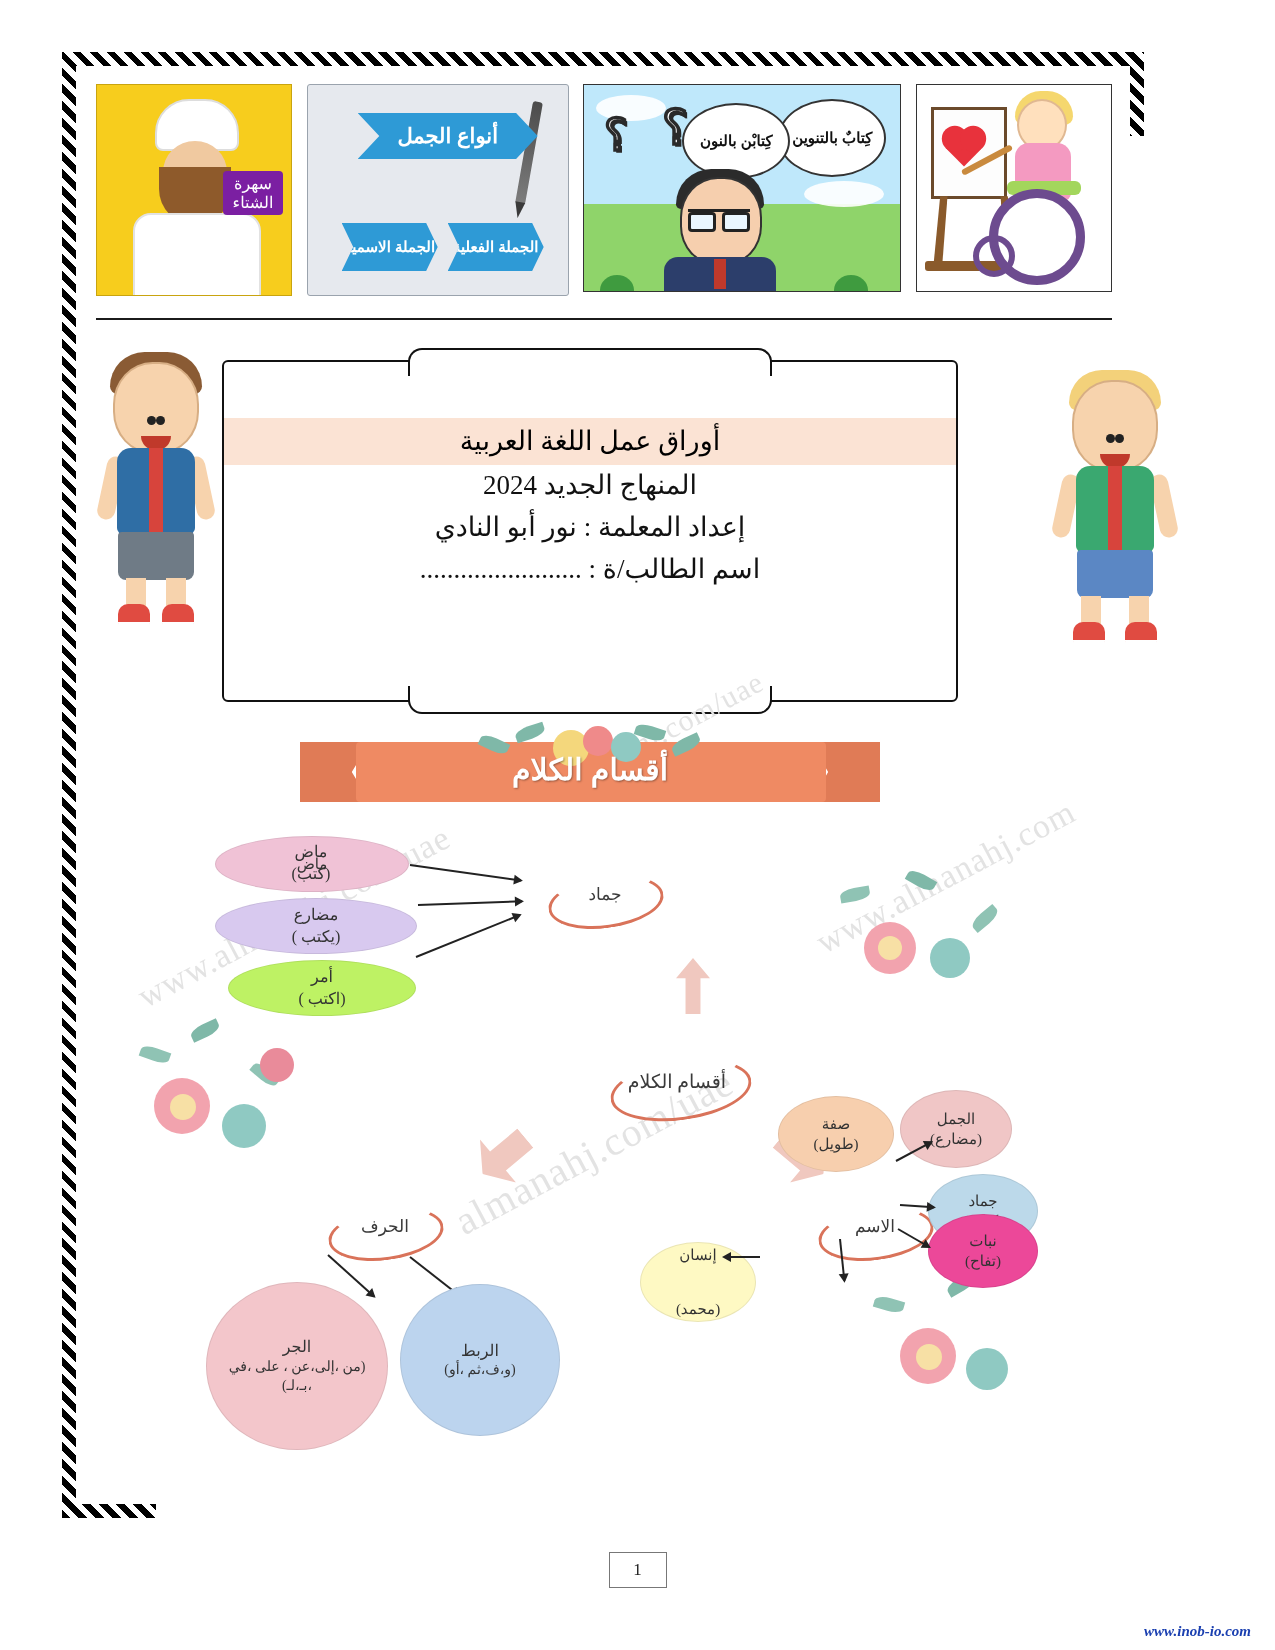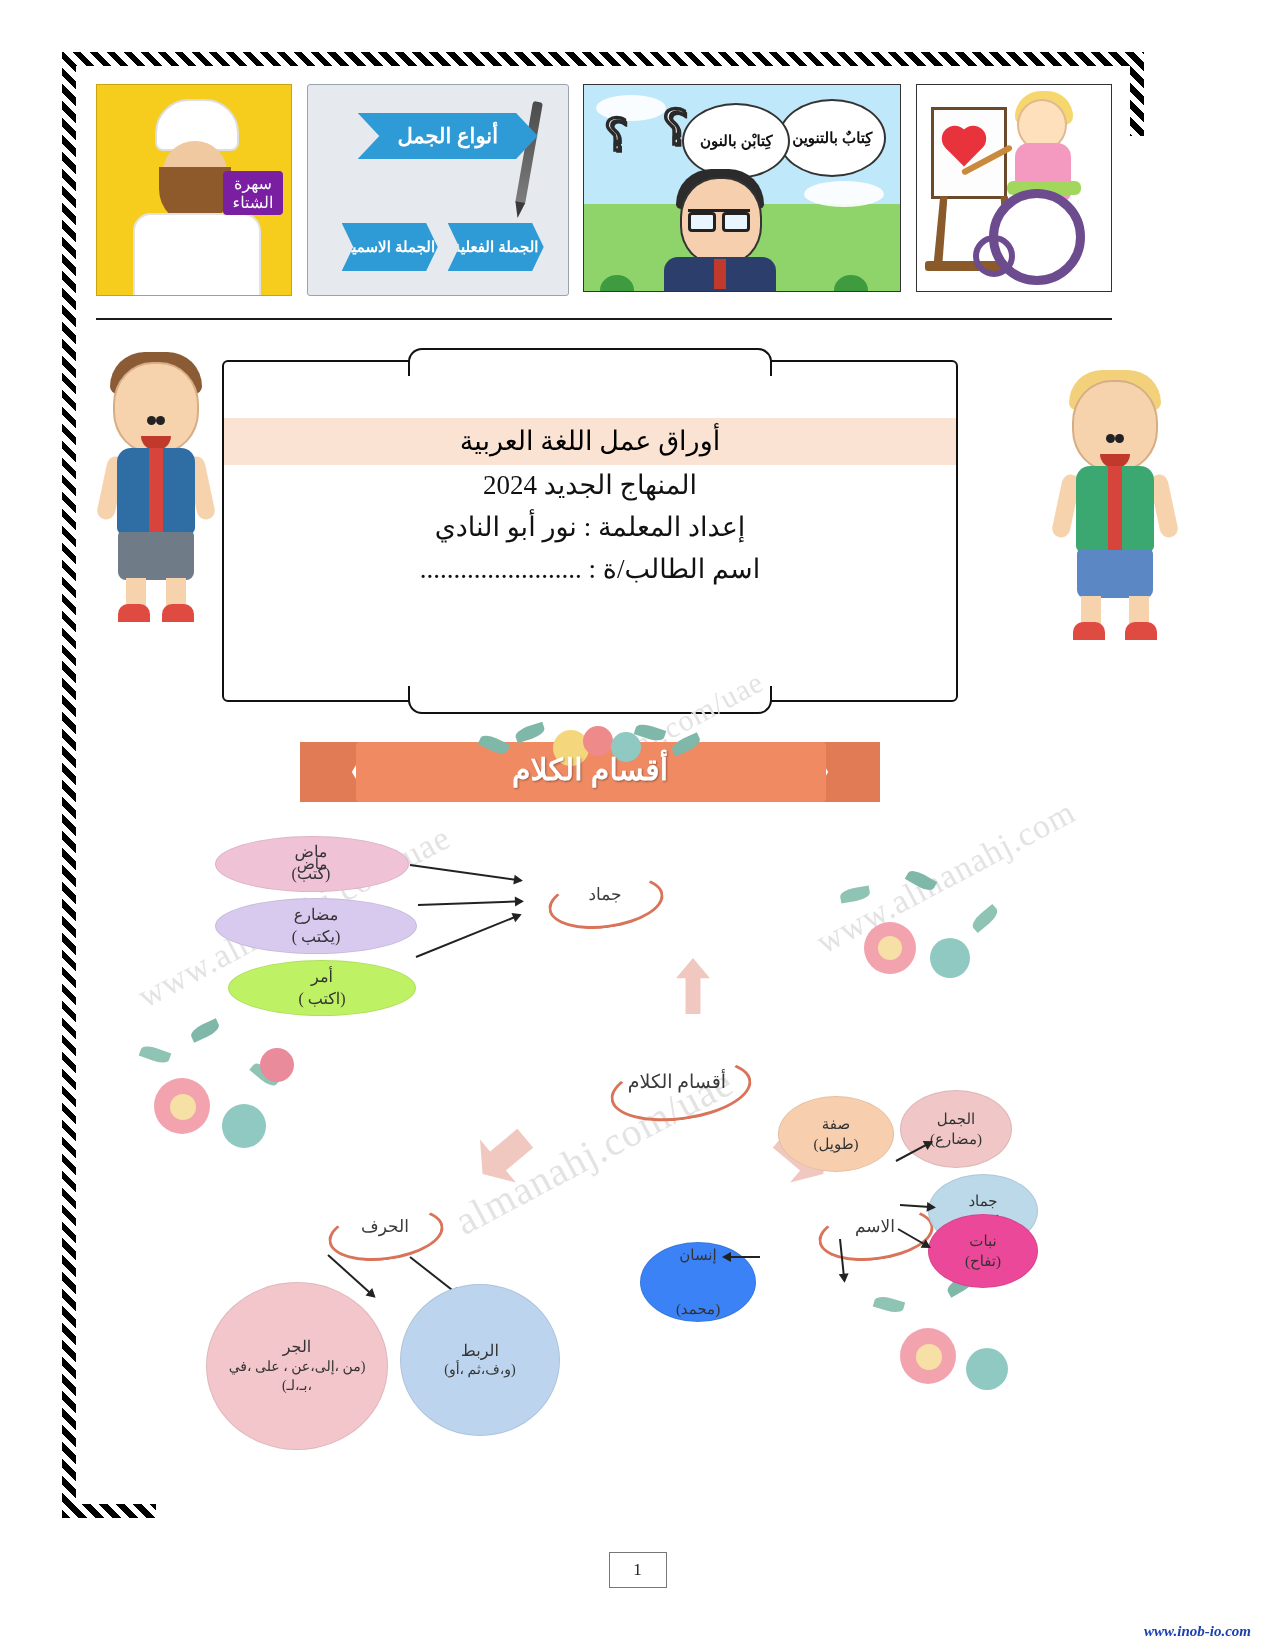--- a/index.html
+++ b/index.html
@@ -1033,21 +1033,21 @@
     <span>(مضارع)</span>
   </div>
   <div class="bubble-node" style="left:818px;top:466px;width:108px;height:72px;background:#bcd9ea;">
     <span>جماد</span>
     <span>(كتاب)</span>
   </div>
   <div class="bubble-node" style="left:818px;top:506px;width:108px;height:72px;background:#ec4899;">
     <span>نبات</span>
     <span>(تفاح)</span>
   </div>
-  <div class="bubble-node" style="left:530px;top:534px;width:114px;height:78px;background:#3b82f6;gap:34px;">
+  <div class="bubble-node" style="left:530px;top:534px;width:114px;height:78px;background:#fef9c3;gap:34px;">
     <span>إنسان</span>
     <span>(محمد)</span>
   </div>
 
   <div class="arrow" style="left:786px;top:452px;width:40px;transform:rotate(-28deg);"></div>
   <div class="arrow" style="left:790px;top:496px;width:34px;transform:rotate(4deg);"></div>
   <div class="arrow" style="left:788px;top:520px;width:36px;transform:rotate(30deg);"></div>
   <div class="arrow" style="left:650px;top:548px;width:36px;transform:rotate(180deg);"></div>
   <div class="arrow" style="left:730px;top:530px;width:42px;transform:rotate(84deg);"></div>
 </div>

